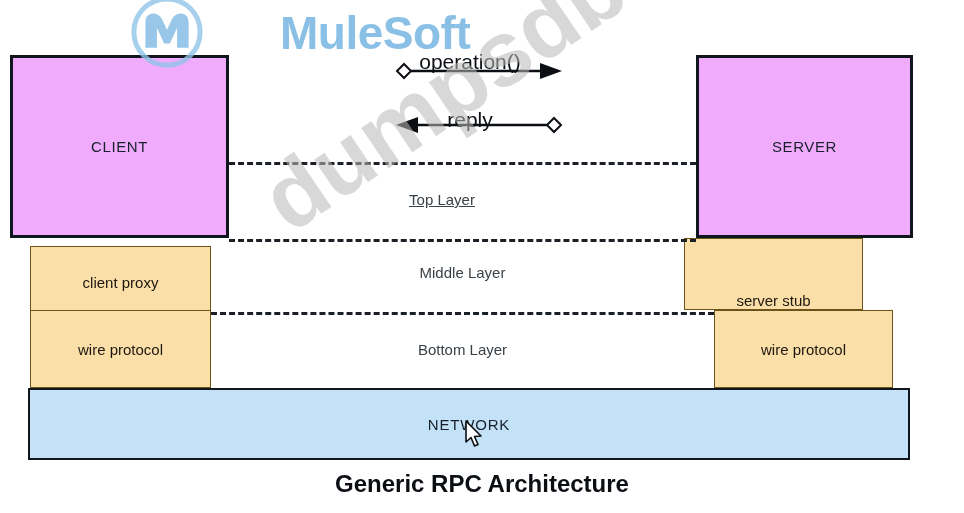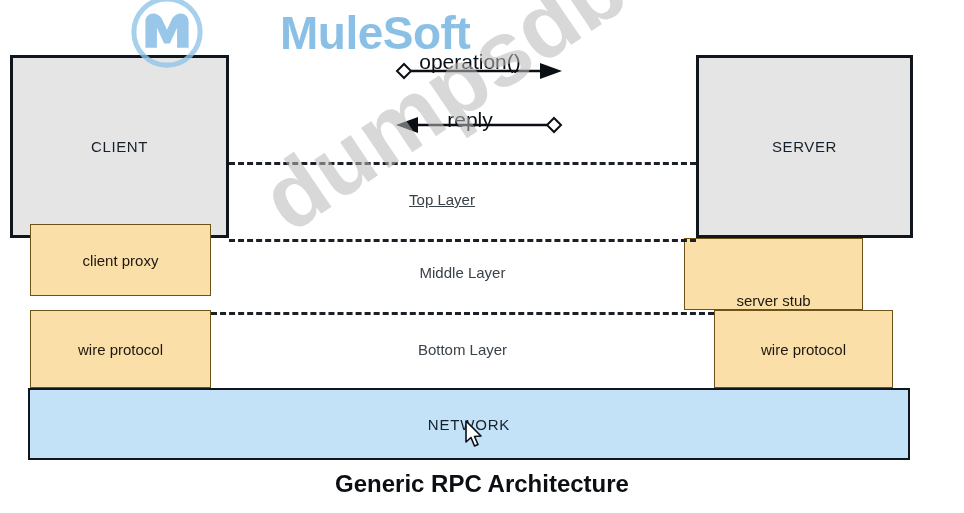--- a/index.html
+++ b/index.html
@@ -59,21 +59,21 @@
   
   .box {
     position: absolute;
     box-sizing: border-box;
     display: flex;
     align-items: center;
     justify-content: center;
     color: #16202b;
   }
   .box-blue {
-    background: #e5e5e5;
+    background: #f0abfc;
     border: 3px solid #10161d;
   }
   .box-orange {
     background: #fadfa9;
     border: 1.5px solid #6e5318;
   }
   .box-net {
     background: #c3e2f7;
     border: 2px solid #10161d;
   }
@@ -135,21 +135,21 @@
 </style>
 </head>
 <body>
 
 <div id="stage">
 
   <div class="box box-blue" style="left:10px; top:55px; width:219px; height:183px;">
     <span class="endpoint-label">CLIENT</span>
   </div>
 
-  <div class="box box-orange" style="left:30px; top:224px; width:181px; height:72px;">
+  <div class="box box-orange" style="left:30px; top:246px; width:181px; height:72px;">
     <span class="stub-label">client proxy</span>
   </div>
 
   <div class="box box-orange" style="left:30px; top:310px; width:181px; height:78px;">
     <span class="stub-label">wire protocol</span>
   </div>
 
   <div class="box box-blue" style="left:696px; top:55px; width:217px; height:183px;align-items:center;">
     <span class="endpoint-label">SERVER</span>
   </div>

